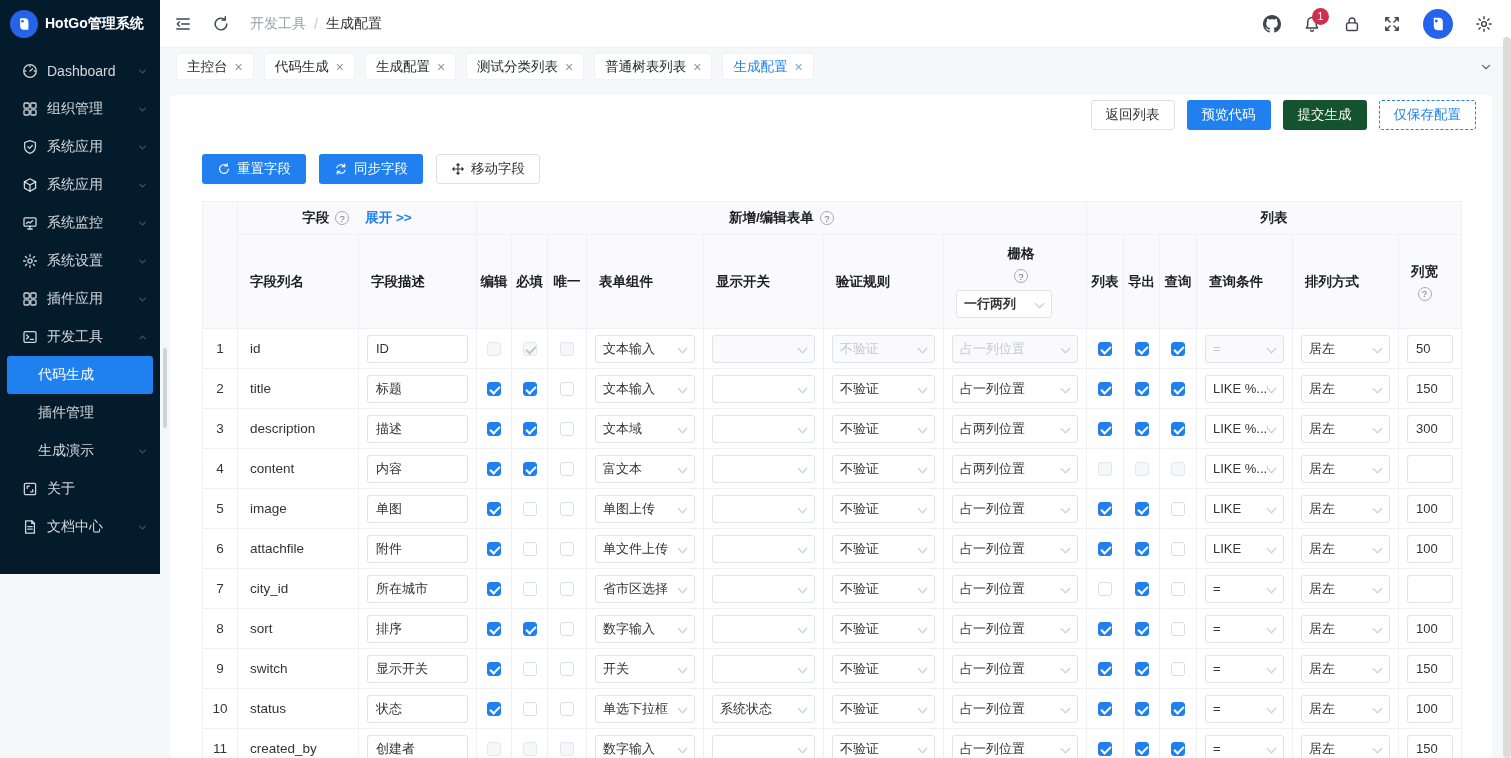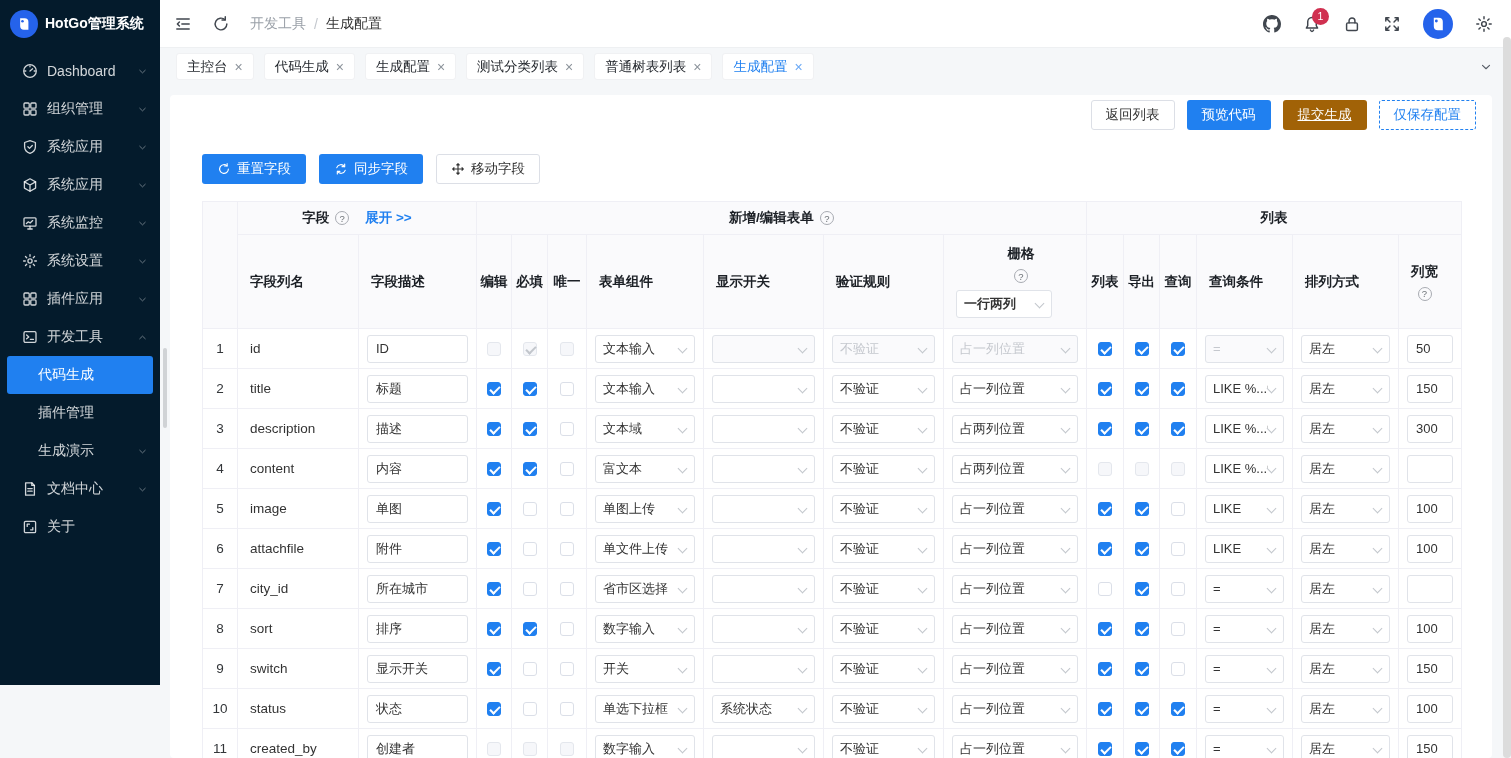--- a/index.html
+++ b/index.html
@@ -1,21 +1,21 @@
 <!DOCTYPE html>
 <html><head>
 <meta charset="utf-8">
 <style>
   * { box-sizing: border-box; margin: 0; padding: 0; }
   html,body { width:1511px; height:758px; overflow:hidden; }
   body { font-family:"Liberation Sans","DejaVu Sans",sans-serif; font-size:13.5px; color:#333639; background:#f5f7f9; }
   .app { display:flex; width:1511px; height:758px; }
 
   
-  .sidebar { width:160px; height:685px; background:#041B2C; flex:none; position:relative; color:rgba(255,255,255,.82); }
+  .sidebar { width:160px; height:574px; background:#041B2C; flex:none; position:relative; color:rgba(255,255,255,.82); }
   .logo-row { height:48px; display:flex; align-items:center; padding-left:10px; gap:7px; cursor:pointer; }
   .logo-mark { width:28px; height:28px; border-radius:50%; background:#2563eb; display:flex; align-items:center; justify-content:center; flex:none; }
   .logo-mark svg { width:22px; height:22px; }
   .logo-title { color:#fff; font-size:14px; font-weight:bold; white-space:nowrap; }
   .menu { padding:4px 0 0; }
   .mi { height:38px; display:flex; align-items:center; padding:0 12px 0 22px; gap:9px; cursor:pointer; font-size:14px; position:relative; }
   .mi .icon { width:16px; height:16px; flex:none; }
   .mi .lbl { flex:1; white-space:nowrap; overflow:hidden; }
   .mi .arr { width:11px; height:11px; opacity:.55; flex:none; }
   .mi.child { padding-left:38px; }
@@ -53,21 +53,21 @@
   .card-head { display:flex; align-items:flex-end; }
   .ctabs { display:flex; }
   .ctab { height:34px; display:flex; align-items:center; padding:0 17px; background:#fafafa; border:1px solid #efeff5; border-radius:3px 3px 0 0; cursor:pointer; color:#1f2329; }
   .ctab + .ctab { margin-left:-1px; }
   .ctab.active { background:#fff; color:#2080f0; border-bottom-color:#fff; }
   .head-actions { margin-left:auto; display:flex; gap:12px; padding-bottom:3px; }
   .btn { height:30px; padding:0 14px; border-radius:3px; display:inline-flex; align-items:center; gap:6px; font-size:13.5px; border:1px solid transparent; background:#fff; cursor:pointer; white-space:nowrap; }
   .btn .icon { width:14px; height:14px; }
   .btn.default { border-color:#dcdfe6; color:#333; }
   .btn.primary { background:#2080f0; color:#fff; }
-  .btn.success { background:#a16207; color:#fff;text-decoration:underline; }
+  .btn.success { background:#14532d; color:#fff; }
   .btn.dashed { border:1px dashed #2080f0; color:#2080f0; }
 
   .pane { padding:0 16px; }
   .toolbar { margin-top:21px; display:flex; gap:13px; }
 
   
   .tablewrap { margin-top:17px; }
   table { width:100%; border-collapse:collapse; table-layout:fixed; }
   th, td { border:1px solid #efeff5; font-weight:normal; }
   thead th { background:#fafafc; color:#1c2026; font-weight:600; font-size:13.5px; }
@@ -246,39 +246,39 @@
           <span class="lbl">生成演示</span>
           <span class="icon arr">
             <svg viewBox="0 0 16 16" fill="none" stroke="currentColor" stroke-width="1.3" stroke-linecap="round" stroke-linejoin="round">
               <path d="M4 6.2L8 10l4-3.8"></path>
             </svg>
           </span>
         </div>
         <div class="mi">
           <span class="icon">
             <svg viewBox="0 0 16 16" fill="none" stroke="currentColor" stroke-width="1.3" stroke-linecap="round" stroke-linejoin="round">
+              <rect x="2.4" y="2.4" width="11.2" height="11.2" rx="1.2"></rect>
+              <path d="M5.2 5.2h2.2M5.2 5.2v2.2M10.8 10.8H8.6M10.8 10.8V8.6"></path>
+            </svg>
+          </span>
+          <span class="lbl">关于</span>
+        </div>
+        <div class="mi">
+          <span class="icon">
+            <svg viewBox="0 0 16 16" fill="none" stroke="currentColor" stroke-width="1.3" stroke-linecap="round" stroke-linejoin="round">
               <path d="M3.6 1.8h6.2l2.6 2.6v9.8H3.6z"></path>
               <path d="M9.8 1.8v2.6h2.6M5.8 7.6h4.4M5.8 10.2h4.4"></path>
             </svg>
           </span>
           <span class="lbl">文档中心</span>
           <span class="icon arr">
             <svg viewBox="0 0 16 16" fill="none" stroke="currentColor" stroke-width="1.3" stroke-linecap="round" stroke-linejoin="round">
               <path d="M4 6.2L8 10l4-3.8"></path>
             </svg>
           </span>
-        </div>
-        <div class="mi">
-          <span class="icon">
-            <svg viewBox="0 0 16 16" fill="none" stroke="currentColor" stroke-width="1.3" stroke-linecap="round" stroke-linejoin="round">
-              <rect x="2.4" y="2.4" width="11.2" height="11.2" rx="1.2"></rect>
-              <path d="M5.2 5.2h2.2M5.2 5.2v2.2M10.8 10.8H8.6M10.8 10.8V8.6"></path>
-            </svg>
-          </span>
-          <span class="lbl">关于</span>
         </div>
       </nav>
   </aside>
   <div class="sb-thumb"></div>
 
   <div class="main">
 
     <header class="topbar">
       <span class="tb-ic" id="ic-collapse"><svg viewBox="0 0 16 16" fill="none" stroke="currentColor" stroke-width="1.3" stroke-linecap="round" stroke-linejoin="round">
             <path d="M2.5 3.5h11M7 8h6.5M2.5 12.5h11M4.8 6.2 3 8l1.8 1.8"></path>

